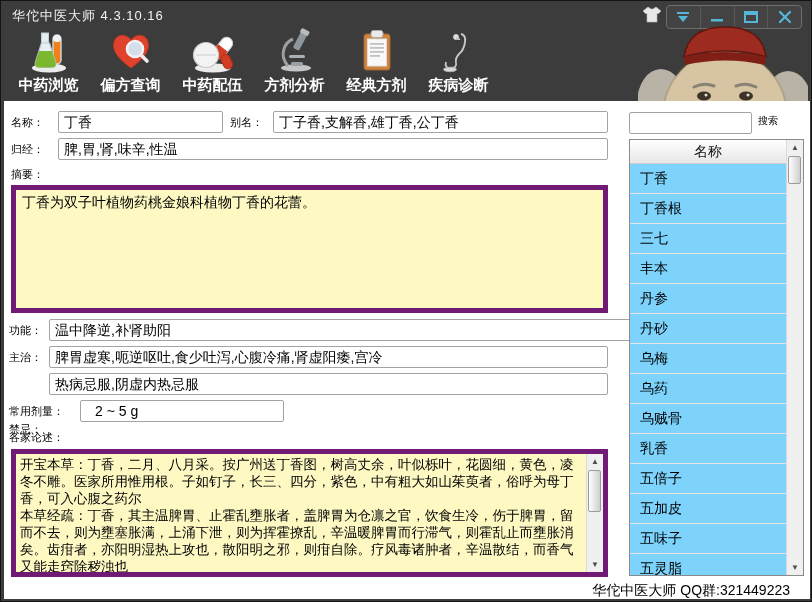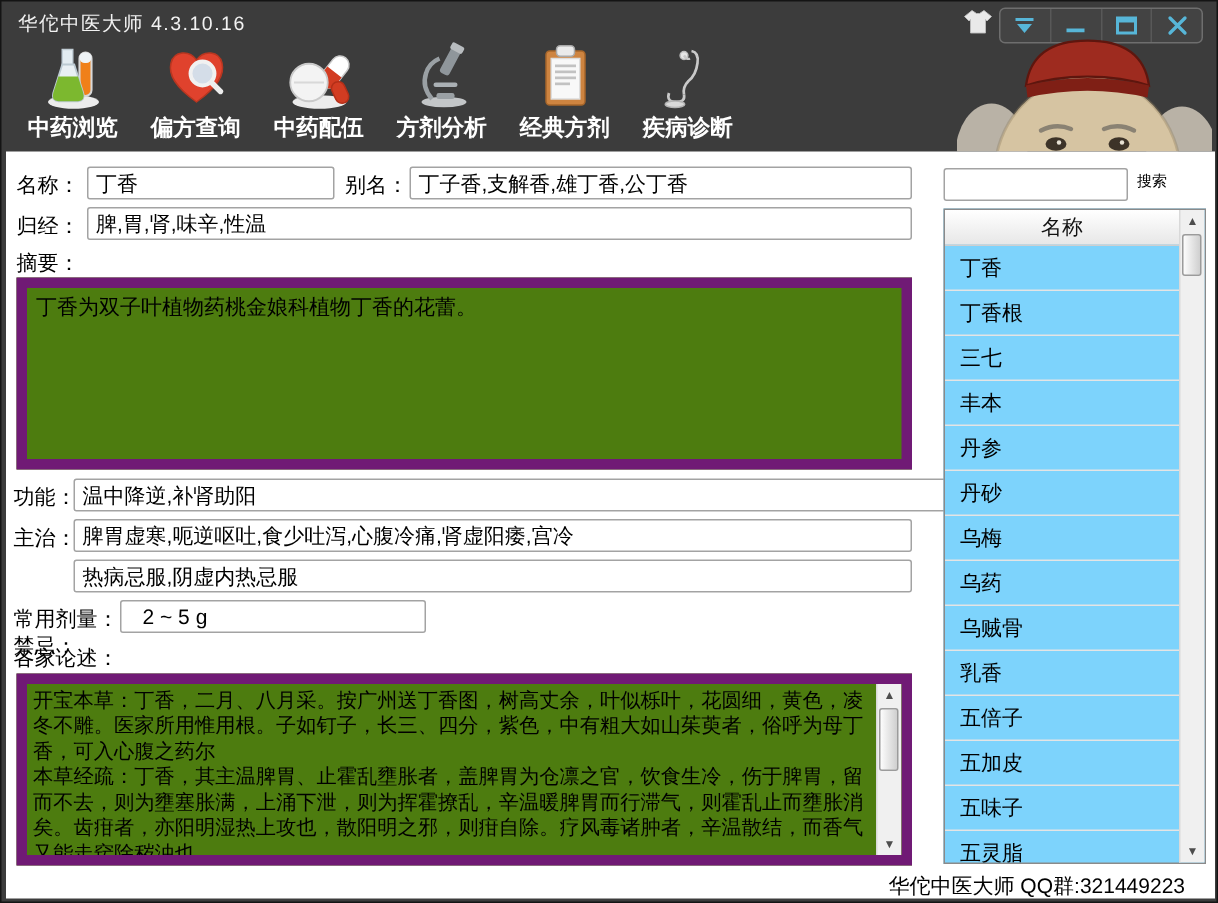--- a/index.html
+++ b/index.html
@@ -13,23 +13,23 @@
   .ctrl-btn:last-child{border-right:none;}
   
   .toolbar{position:absolute;left:10px;top:27px;display:flex;gap:7px;}
   .tool-item{width:75px;display:flex;flex-direction:column;align-items:center;cursor:pointer;}
   .tool-icon{width:48px;height:46px;}
   .tool-label{color:#ffffff;font-size:15px;font-weight:bold;white-space:nowrap;margin-top:2px;}
   
   .portrait{position:absolute;right:3px;top:24px;width:170px;height:76px;overflow:hidden;}
   
   .content{position:absolute;left:3px;top:100px;width:806px;height:498px;background:#ffffff;}
-  .lbl{position:absolute;font-size:14px;color:#000;white-space:nowrap;}
+  .lbl{position:absolute;font-size:11px;color:#000;white-space:nowrap;}
   .inp{position:absolute;height:22px;border:1px solid #a3a3a3;border-radius:2px;background:#fff;font-size:14px;color:#000;padding:1px 5px;line-height:18px;overflow:hidden;white-space:nowrap;}
-  .box{position:absolute;border:7px solid #701a75;background:#4d7c0f;font-size:14px;color:#000;line-height:18px;overflow:hidden;}
+  .box{position:absolute;border:5px solid #701a75;background:#fef9c3;font-size:14px;color:#000;line-height:18px;overflow:hidden;}
   .box-text{padding:3px 6px;white-space:pre-wrap;word-break:break-all;}
   
   .vscroll{position:absolute;top:0;right:0;bottom:0;width:17px;background:#f0f0f0;border-left:1px solid #d9d9d9;}
   .sb-arrow{position:absolute;left:0;width:100%;height:15px;display:flex;align-items:center;justify-content:center;font-size:8px;color:#4d4d4d;cursor:pointer;}
   .sb-thumb{position:absolute;left:1px;width:13px;border:1px solid #9b9b9b;border-radius:2px;background:linear-gradient(90deg,#fdfdfd,#cfcfcf);cursor:pointer;}
   
   .search-inp{position:absolute;left:625px;top:11px;width:123px;height:22px;border:1px solid #a3a3a3;border-radius:2px;font-size:14px;padding:1px 5px;}
   .search-btn{position:absolute;left:754px;top:13px;font-size:10px;color:#000;cursor:pointer;}
   .herb-list{position:absolute;left:625px;top:38px;width:175px;height:437px;border:1px solid #8a8a8a;background:#7dd3fc;}
   .list-header{position:absolute;left:0;top:0;right:17px;height:24px;background:linear-gradient(#ffffff,#e7e7e7);border-bottom:1px solid #cfcfcf;display:flex;align-items:center;justify-content:center;font-size:14px;color:#111;}

